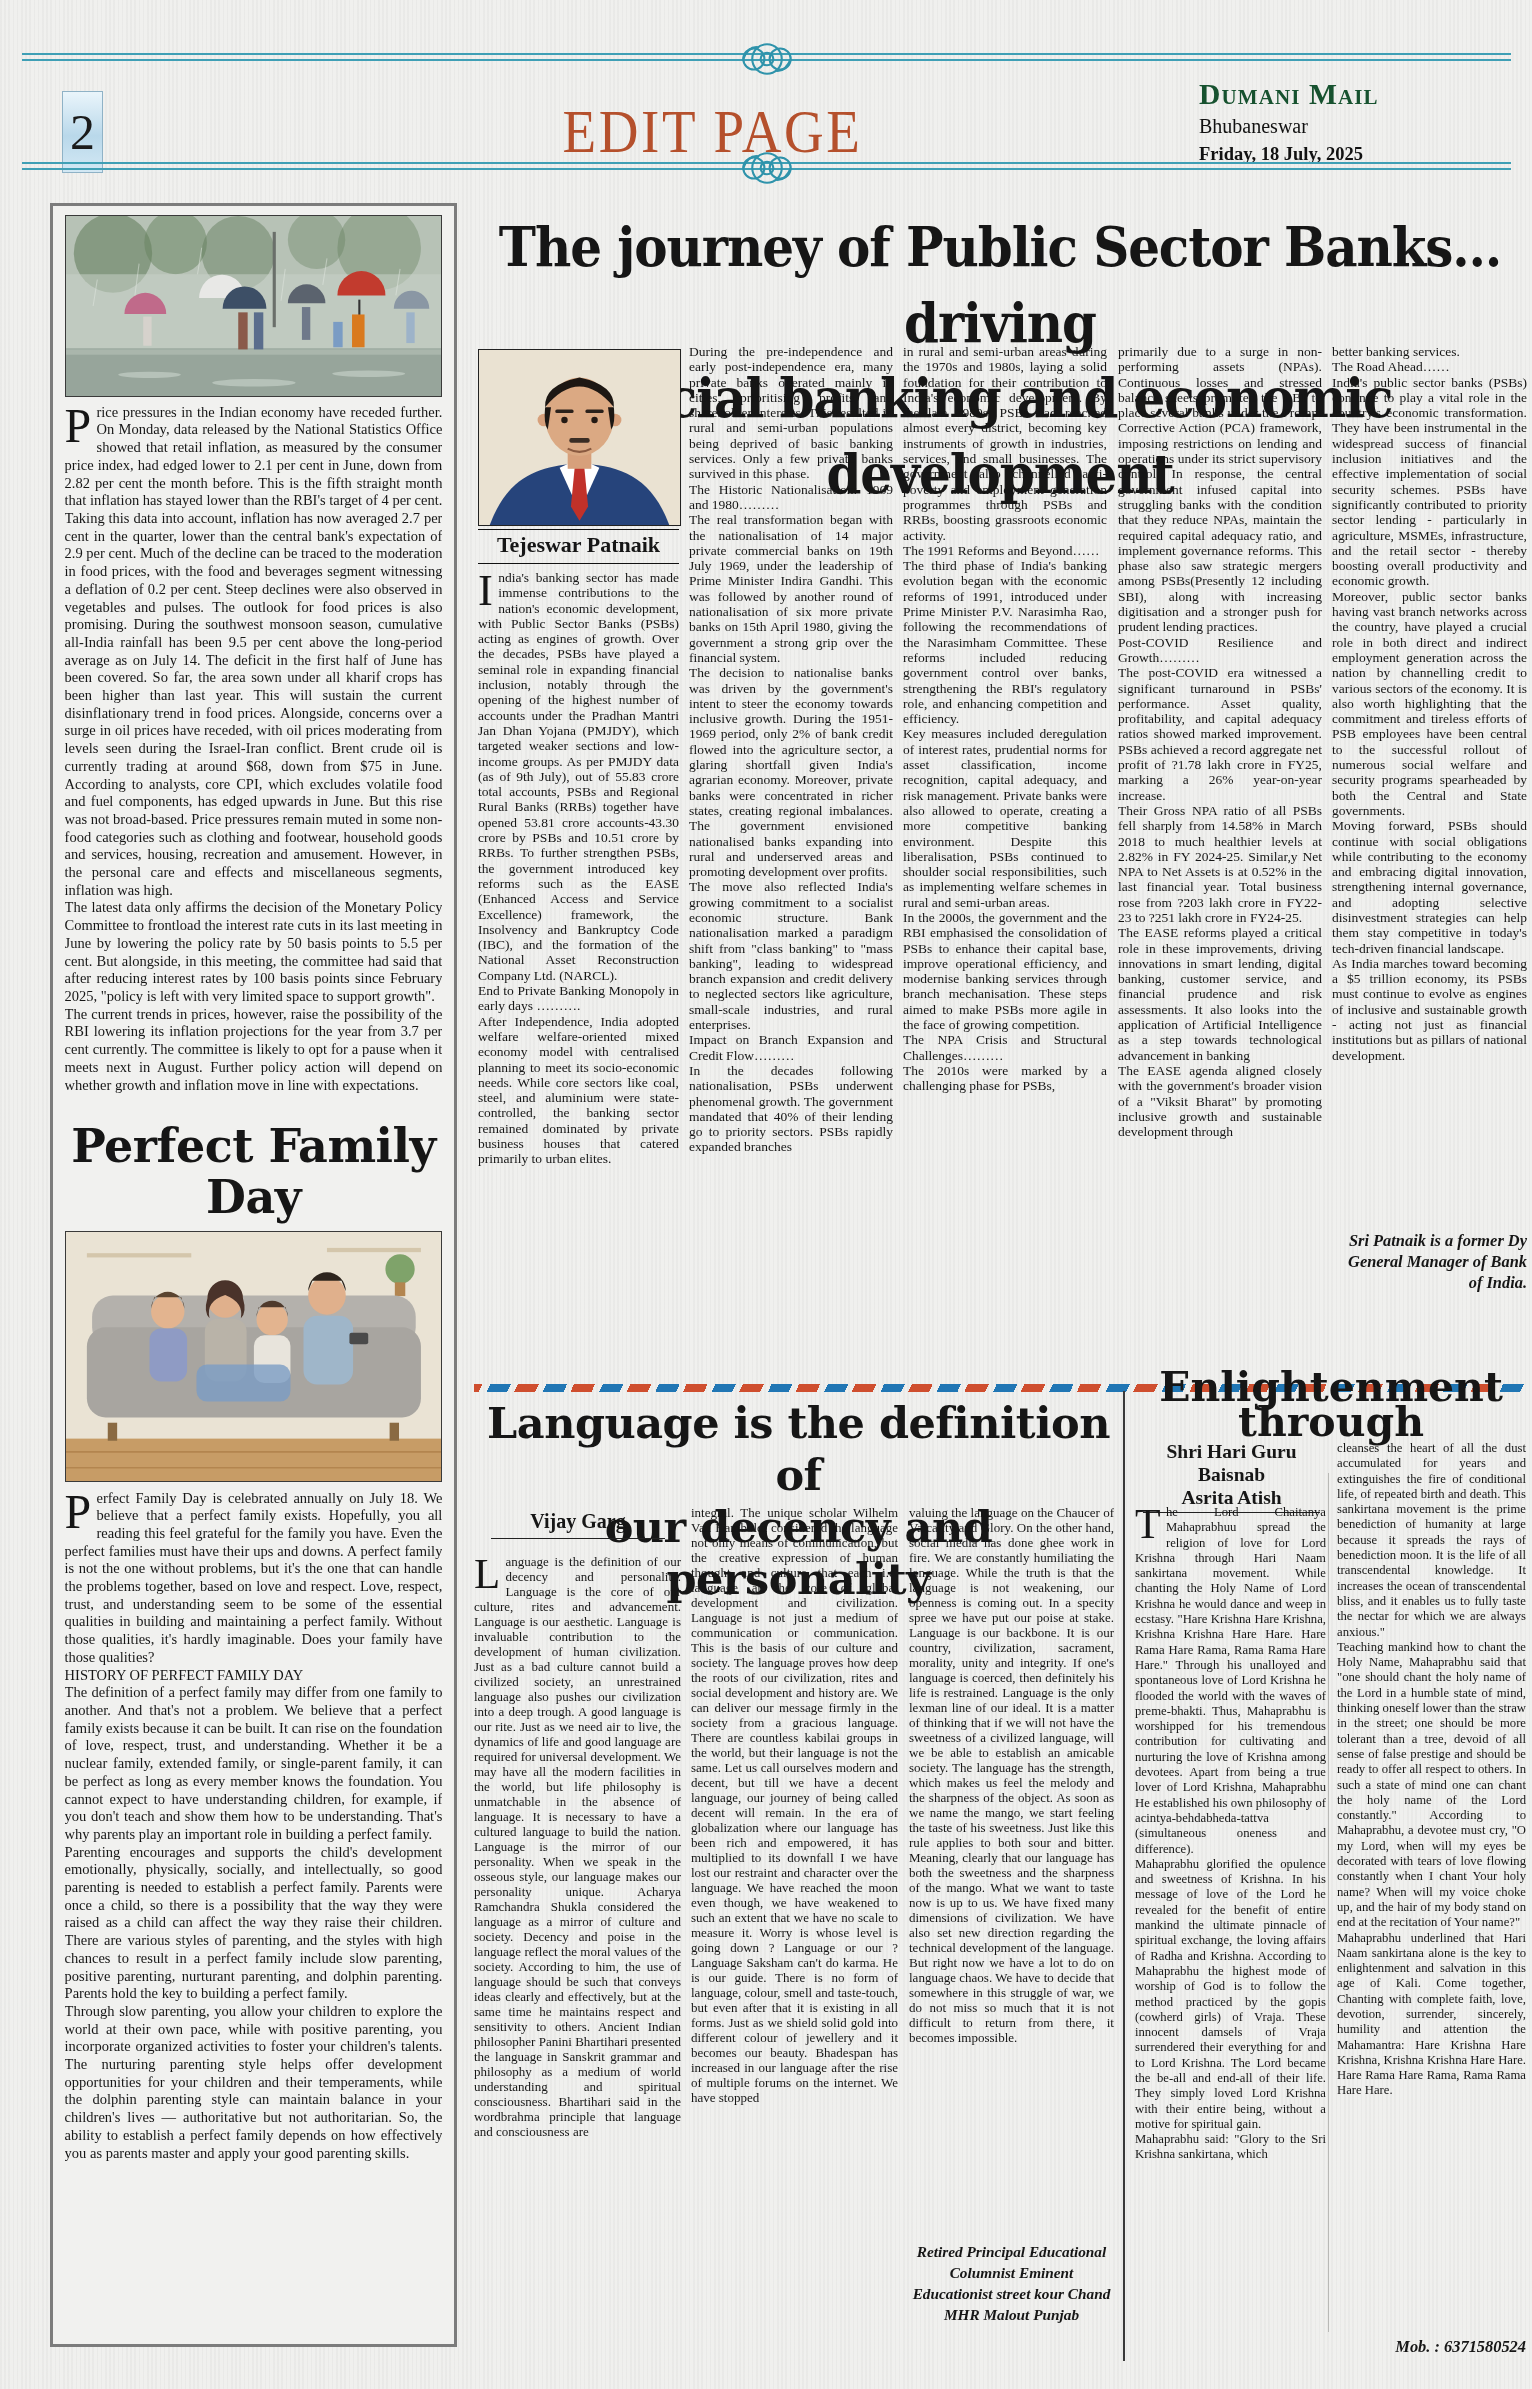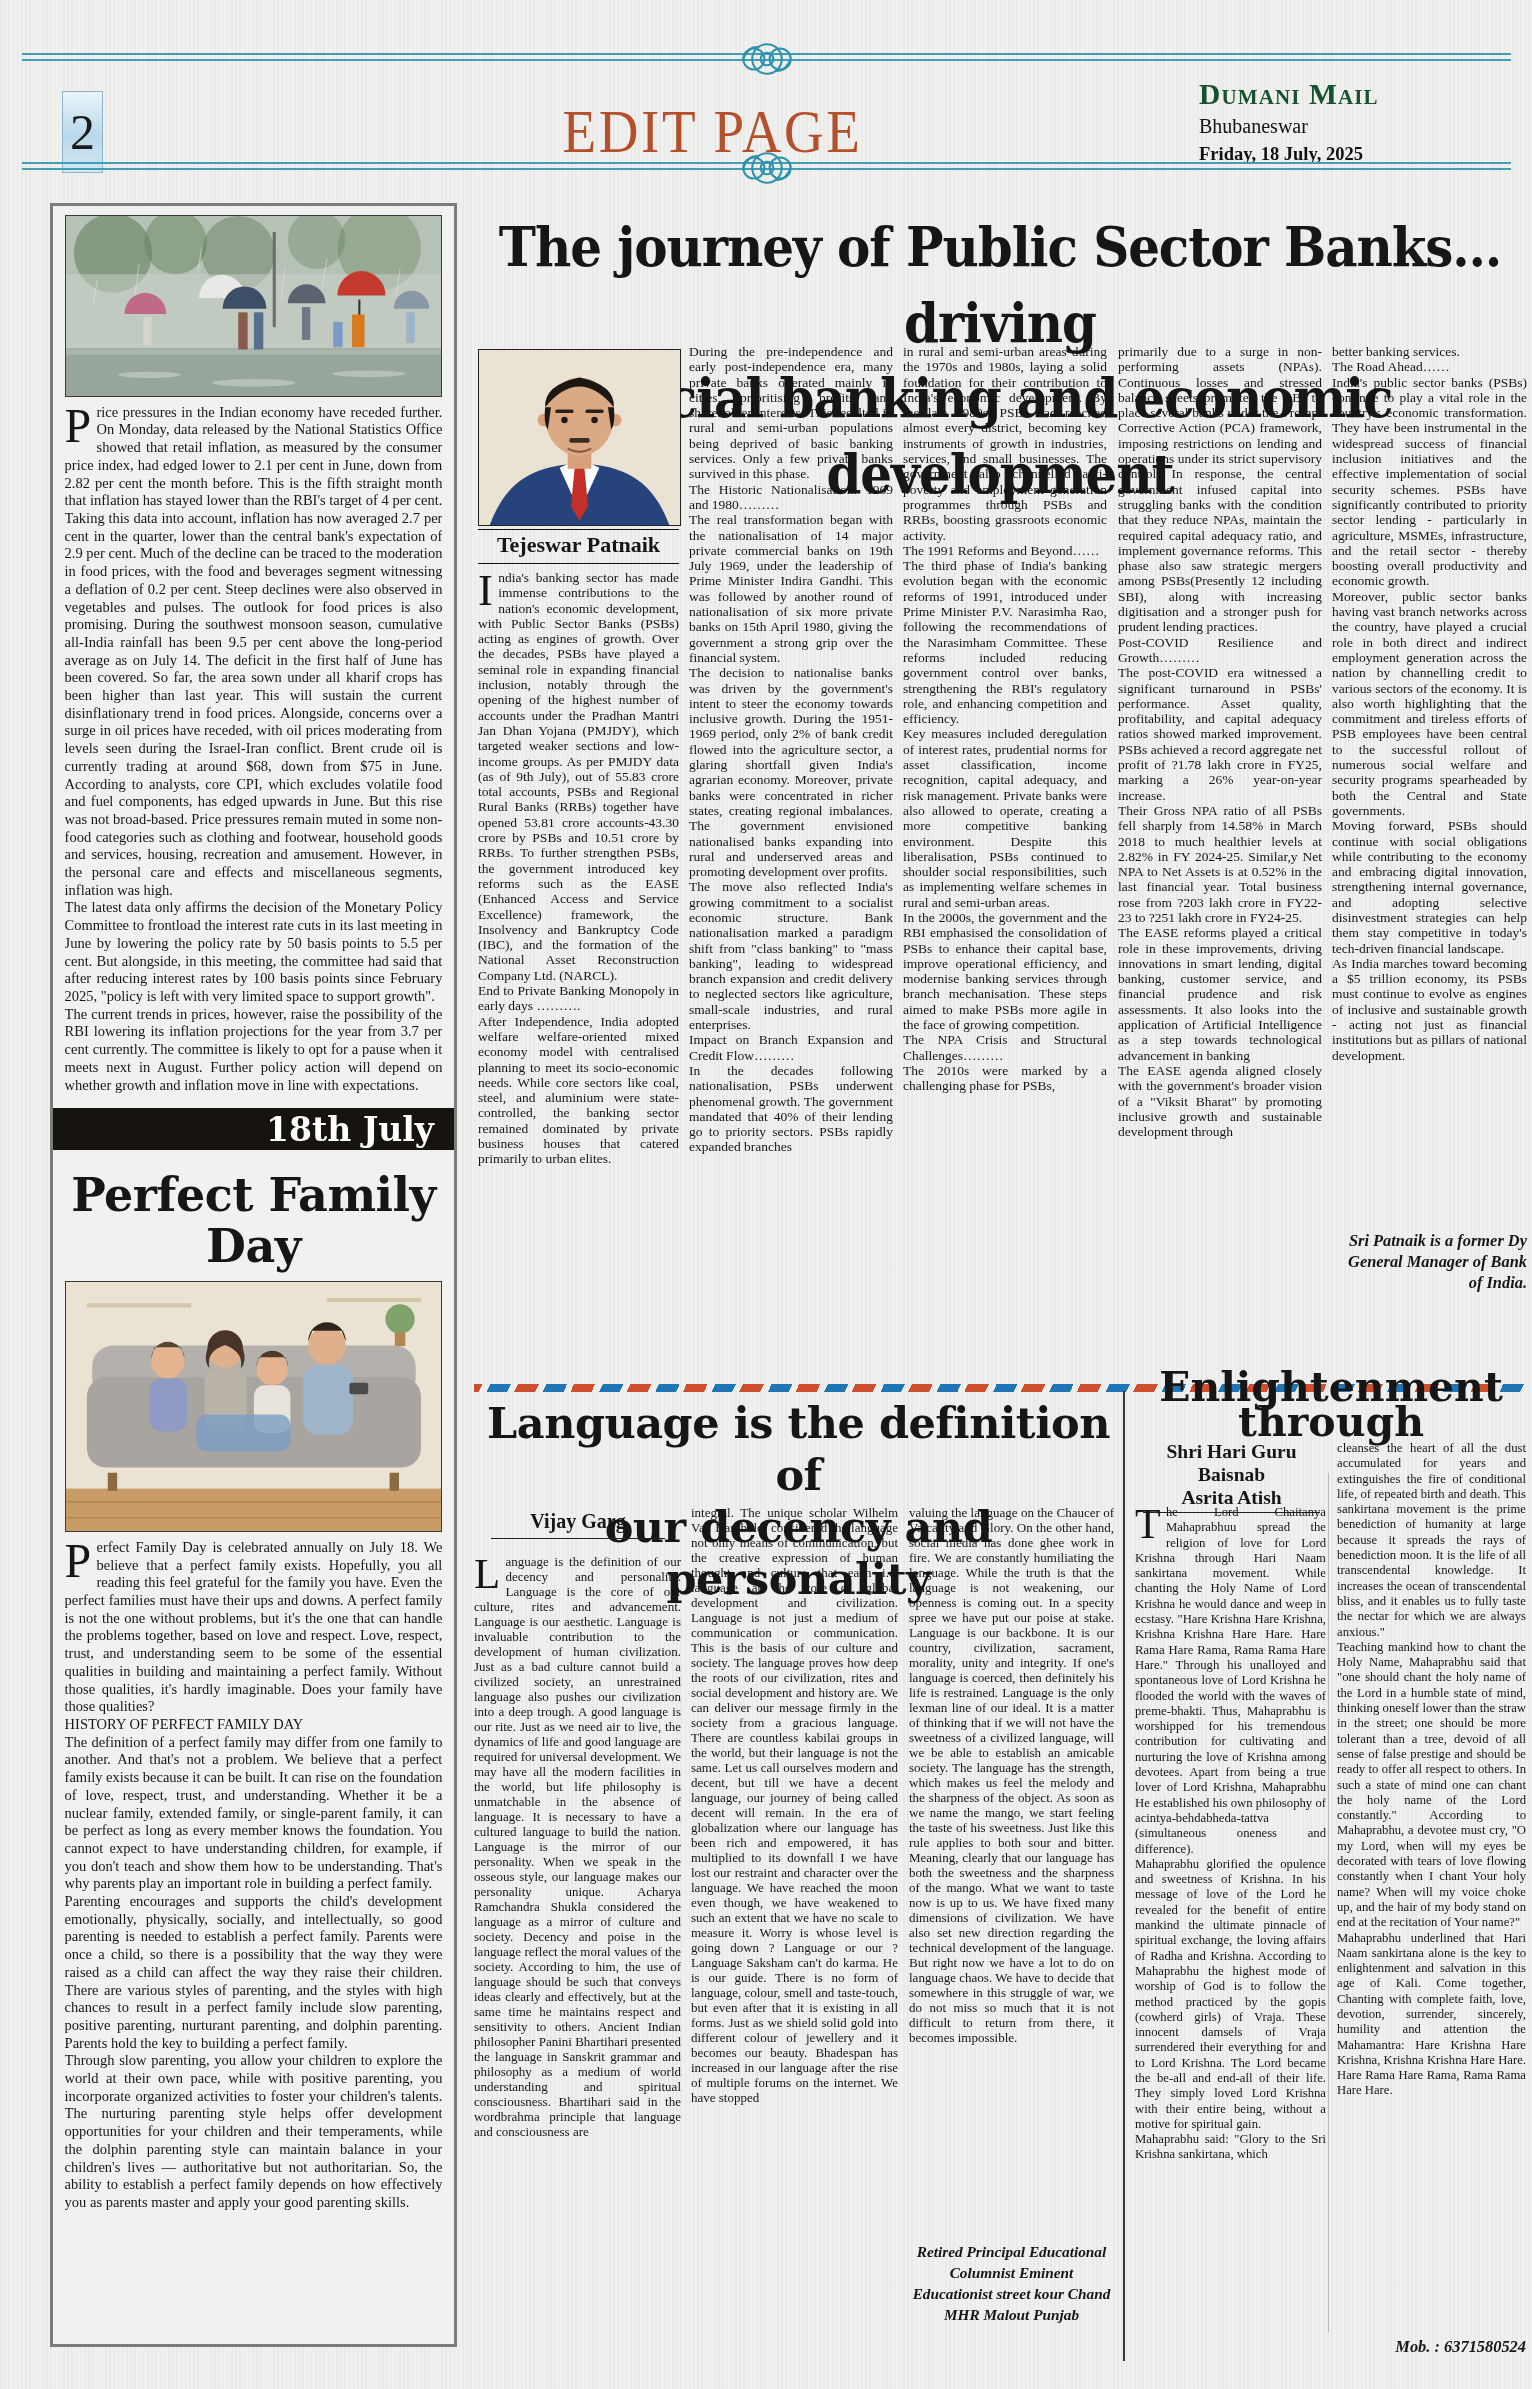--- a/index.html
+++ b/index.html
@@ -207,21 +207,20 @@
         </g>
       </svg>
     </div>
 
     <div id="gm-body" class="bodytext dc">
         <p>Price pressures in the Indian economy have receded further. On Monday, data released by the National Statistics Office showed that retail inflation, as measured by the consumer price index, had edged lower to 2.1 per cent in June, down from 2.82 per cent the month before. This is the fifth straight month that inflation has stayed lower than the RBI's target of 4 per cent. Taking this data into account, inflation has now averaged 2.7 per cent in the quarter, lower than the central bank's expectation of 2.9 per cent. Much of the decline can be traced to the moderation in food prices, with the food and beverages segment witnessing a deflation of 0.2 per cent. Steep declines were also observed in vegetables and pulses. The outlook for food prices is also promising. During the southwest monsoon season, cumulative all-India rainfall has been 9.5 per cent above the long-period average as on July 14. The deficit in the first half of June has been covered. So far, the area sown under all kharif crops has been higher than last year. This will sustain the current disinflationary trend in food prices. Alongside, concerns over a surge in oil prices have receded, with oil prices moderating from levels seen during the Israel-Iran conflict. Brent crude oil is currently trading at around $68, down from $75 in June. According to analysts, core CPI, which excludes volatile food and fuel components, has edged upwards in June. But this rise was not broad-based. Price pressures remain muted in some non-food categories such as clothing and footwear, household goods and services, housing, recreation and amusement. However, in the personal care and effects and miscellaneous segments, inflation was high.</p>
         <p>The latest data only affirms the decision of the Monetary Policy Committee to frontload the interest rate cuts in its last meeting in June by lowering the policy rate by 50 basis points to 5.5 per cent. But alongside, in this meeting, the committee had said that after reducing interest rates by 100 basis points since February 2025, "policy is left with very limited space to support growth".</p>
         <p>The current trends in prices, however, raise the possibility of the RBI lowering its inflation projections for the year from 3.7 per cent currently. The committee is likely to opt for a pause when it meets next in August. Further policy action will depend on whether growth and inflation move in line with expectations.</p>
       </div>
 
-    <div id="day-banner">18th July</div>
 
     <h1 class="box-headline" id="fd-title">Perfect Family Day</h1>
 
     <div class="photo-frame" id="family-photo">
       <svg width="100%" height="100%" viewBox="0 0 720 470" preserveAspectRatio="none">
         <rect width="720" height="470" fill="#eae3d4"></rect>
         <rect x="40" y="40" width="200" height="8" fill="#d4c6ab"></rect>
         <rect x="500" y="30" width="180" height="8" fill="#d4c6ab"></rect>
         <circle cx="640" cy="70" r="28" fill="#7fa36a"></circle>
         <rect x="630" y="95" width="20" height="26" fill="#b3854f"></rect>

